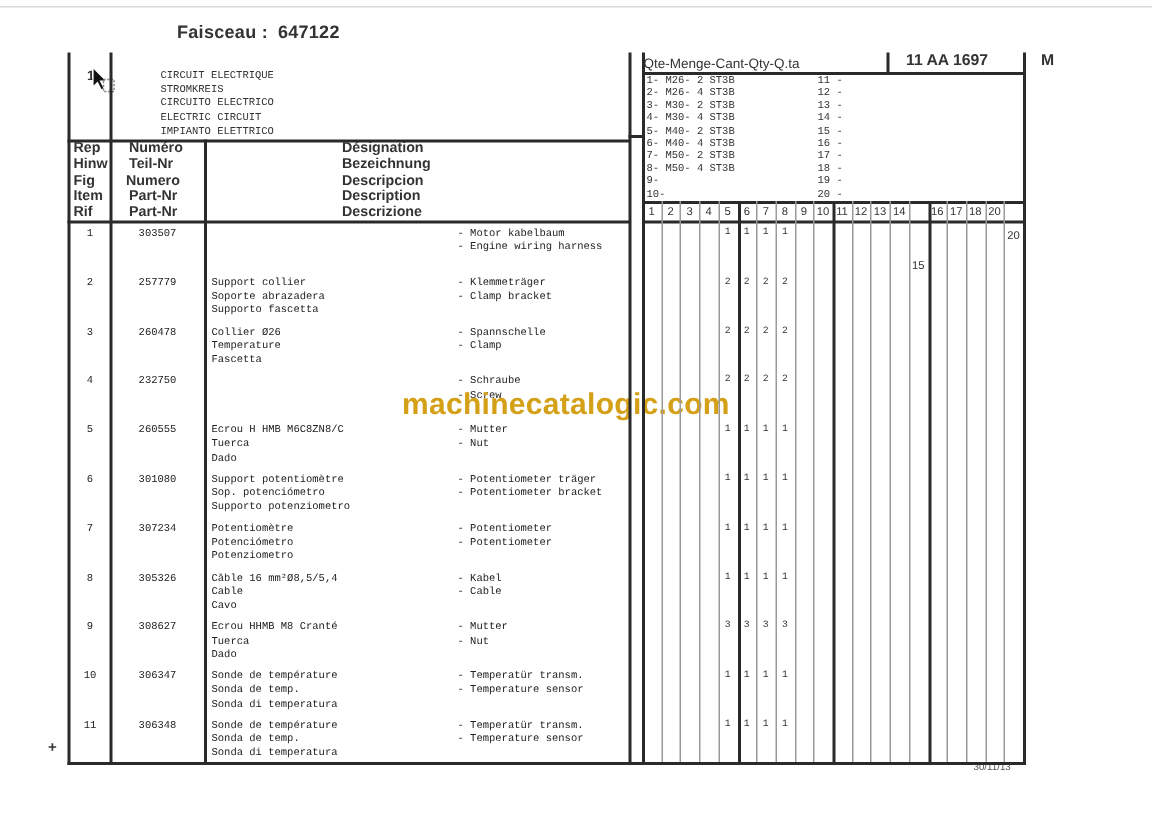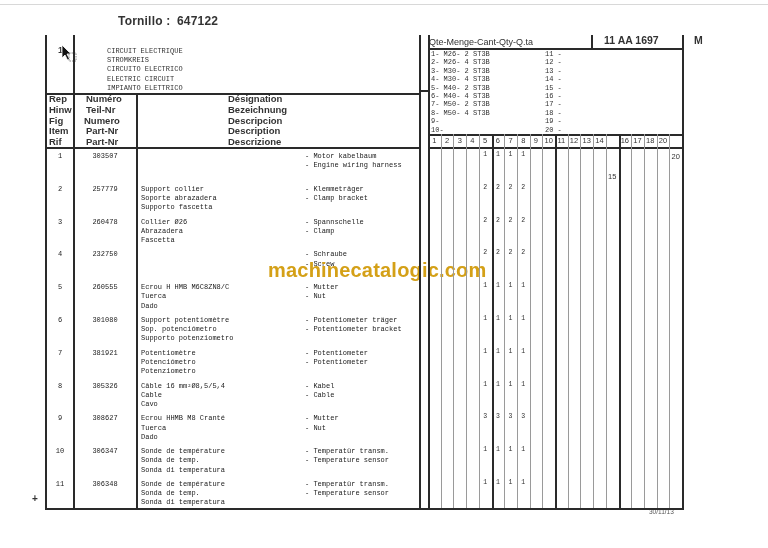--- a/index.html
+++ b/index.html
@@ -29,21 +29,21 @@
   .date{position:absolute;left:649px;top:508px;font-size:6.5px;color:#555;}
   .plus{position:absolute;left:32px;top:493px;font-size:10px;font-weight:bold;color:#333;}
   .watermark{position:absolute;left:268px;top:259px;font-size:20px;font-weight:bold;color:#d4a017;letter-spacing:0.2px;}
 </style>
 </head>
 <body>
 
 <div class="topline"></div>
 
 <div class="cat-title">
-  <span>Tornillo :</span>
+  <span>Faisceau :</span>
   <span>647122</span>
 </div>
 
 <div id="frame"></div>
 
 <div class="figno">1</div>
 <svg class="cursor" width="22" height="22" viewBox="0 0 22 22">
   <path d="M2 1 L2 14 L5 11 L7.5 16 L9.5 15 L7 10 L11 10 Z" fill="#111" stroke="#fff" stroke-width="0.8"></path>
   <rect x="9" y="9" width="7" height="8" fill="none" stroke="#888" stroke-dasharray="1.5,1"></rect>
 </svg>
@@ -120,21 +120,21 @@
       <div class="desc2">
         <div>- Klemmeträger</div>
         <div>- Clamp bracket</div>
       </div>
     </div>
     <div class="row mono" style="top: 214.6px;">
       <div class="rep">3</div>
       <div class="part">260478</div>
       <div class="desc">
         <div>Collier Ø26</div>
-        <div>Abrazadera</div>
+        <div>Temperature</div>
         <div>Fascetta</div>
       </div>
       <div class="desc2">
         <div>- Spannschelle</div>
         <div>- Clamp</div>
       </div>
     </div>
     <div class="row mono" style="top: 247.4px;">
       <div class="rep">4</div>
       <div class="part">232750</div>
@@ -164,21 +164,21 @@
         <div>Sop. potenciómetro</div>
         <div>Supporto potenziometro</div>
       </div>
       <div class="desc2">
         <div>- Potentiometer träger</div>
         <div>- Potentiometer bracket</div>
       </div>
     </div>
     <div class="row mono" style="top: 345.8px;">
       <div class="rep">7</div>
-      <div class="part">381921</div>
+      <div class="part">307234</div>
       <div class="desc">
         <div>Potentiomètre</div>
         <div>Potenciómetro</div>
         <div>Potenziometro</div>
       </div>
       <div class="desc2">
         <div>- Potentiometer</div>
         <div>- Potentiometer</div>
       </div>
     </div>

